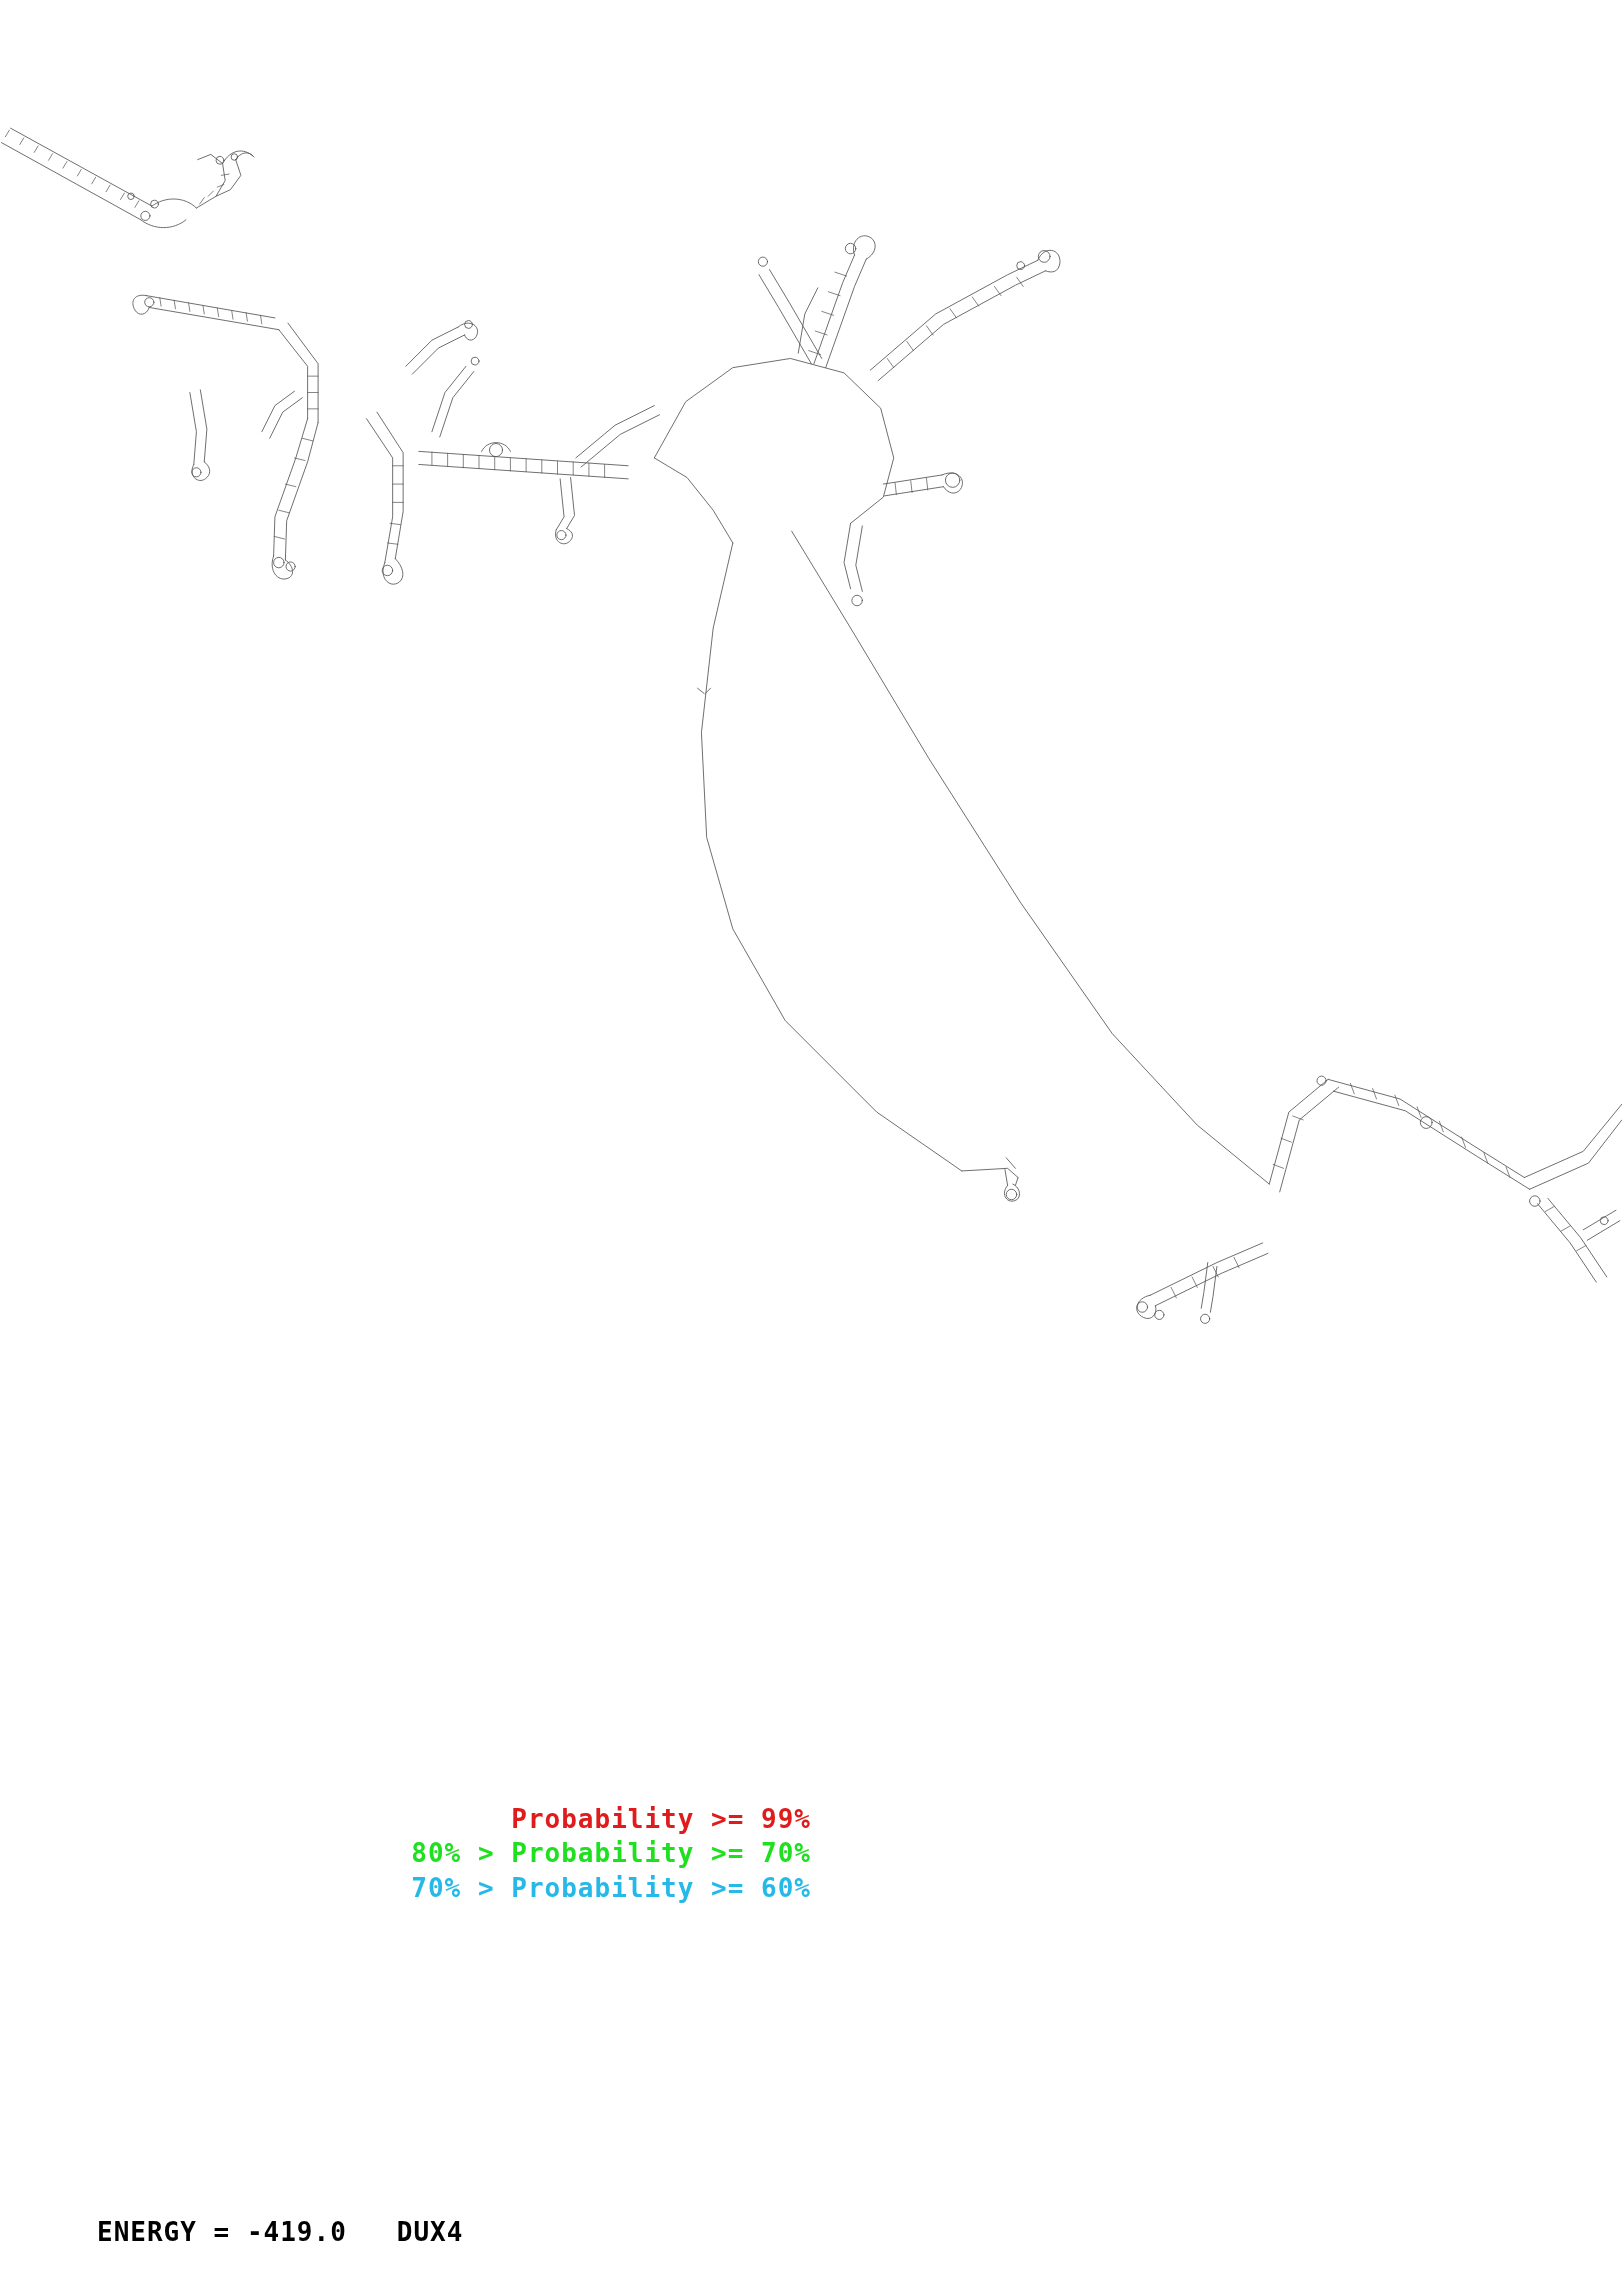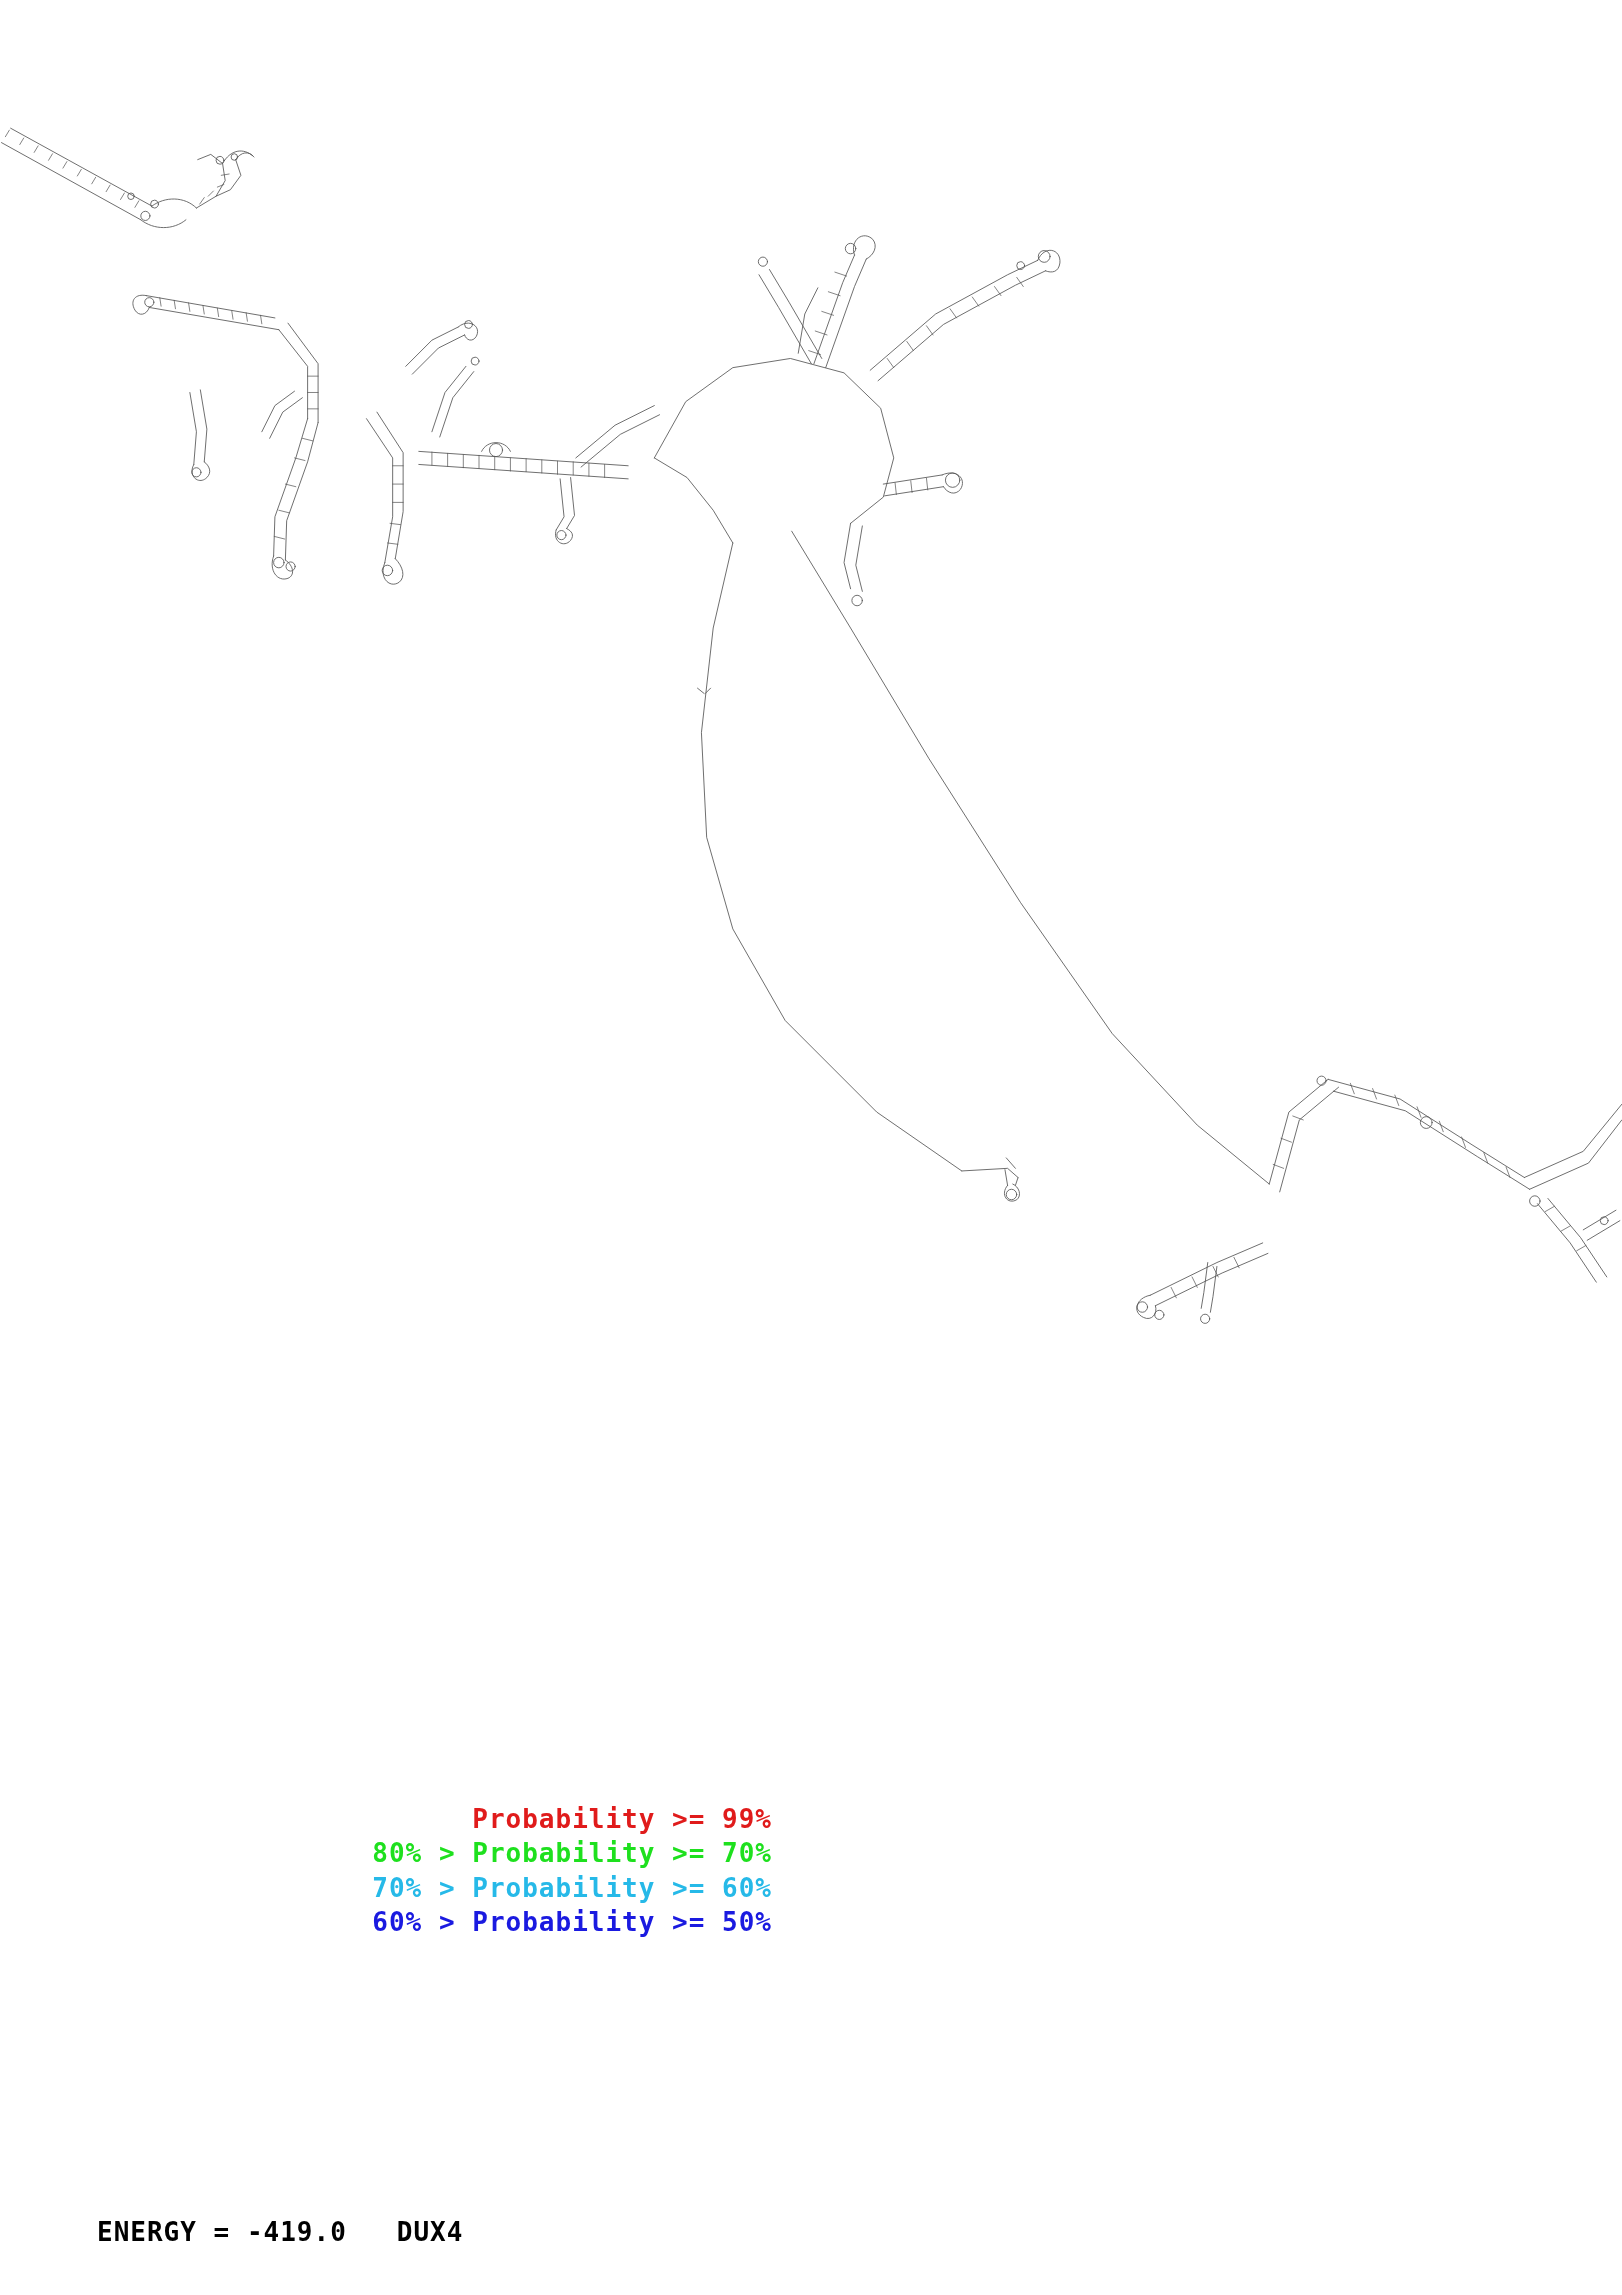--- a/index.html
+++ b/index.html
@@ -19,20 +19,21 @@
     left: 0;
     top: 0;
     width: 1622px;
     height: 1570px;
   }
   #legend {
     position: absolute;
     left: 0;
     top: 1806px;
     width: 772px;
+    padding-left: 39px;
   }
   .legend-row {
     font-family: "DejaVu Sans Mono", "Liberation Mono", monospace;
     font-size: 26px;
     font-weight: bold;
     letter-spacing: 1px;
     text-align: right;
     padding: 0;
     margin: 0 0 7.2px 0;
     white-space: pre;
@@ -289,17 +290,16 @@
     <path d="M1256,548 L1206,462 L1176,412"></path>
     <circle cx="1166" cy="400" r="7"></circle>
 
   </g>
 </svg>
 
 <div id="legend">
   <div class="legend-row" style="color:#e01b1b"><span>Probability &gt;= 99%</span></div>
   <div class="legend-row" style="color:#1ee01e"><span>80% &gt; Probability &gt;= 70%</span></div>
   <div class="legend-row" style="color:#26b9e8"><span>70% &gt; Probability &gt;= 60%</span></div>
-  <div class="legend-row" style="color:#1a1ae0"><span>60% &gt; Probability &gt;= 50%</span></div>
 </div>
 
 <div id="energy-line">ENERGY = -419.0   DUX4</div>
 
 
 </body></html>

